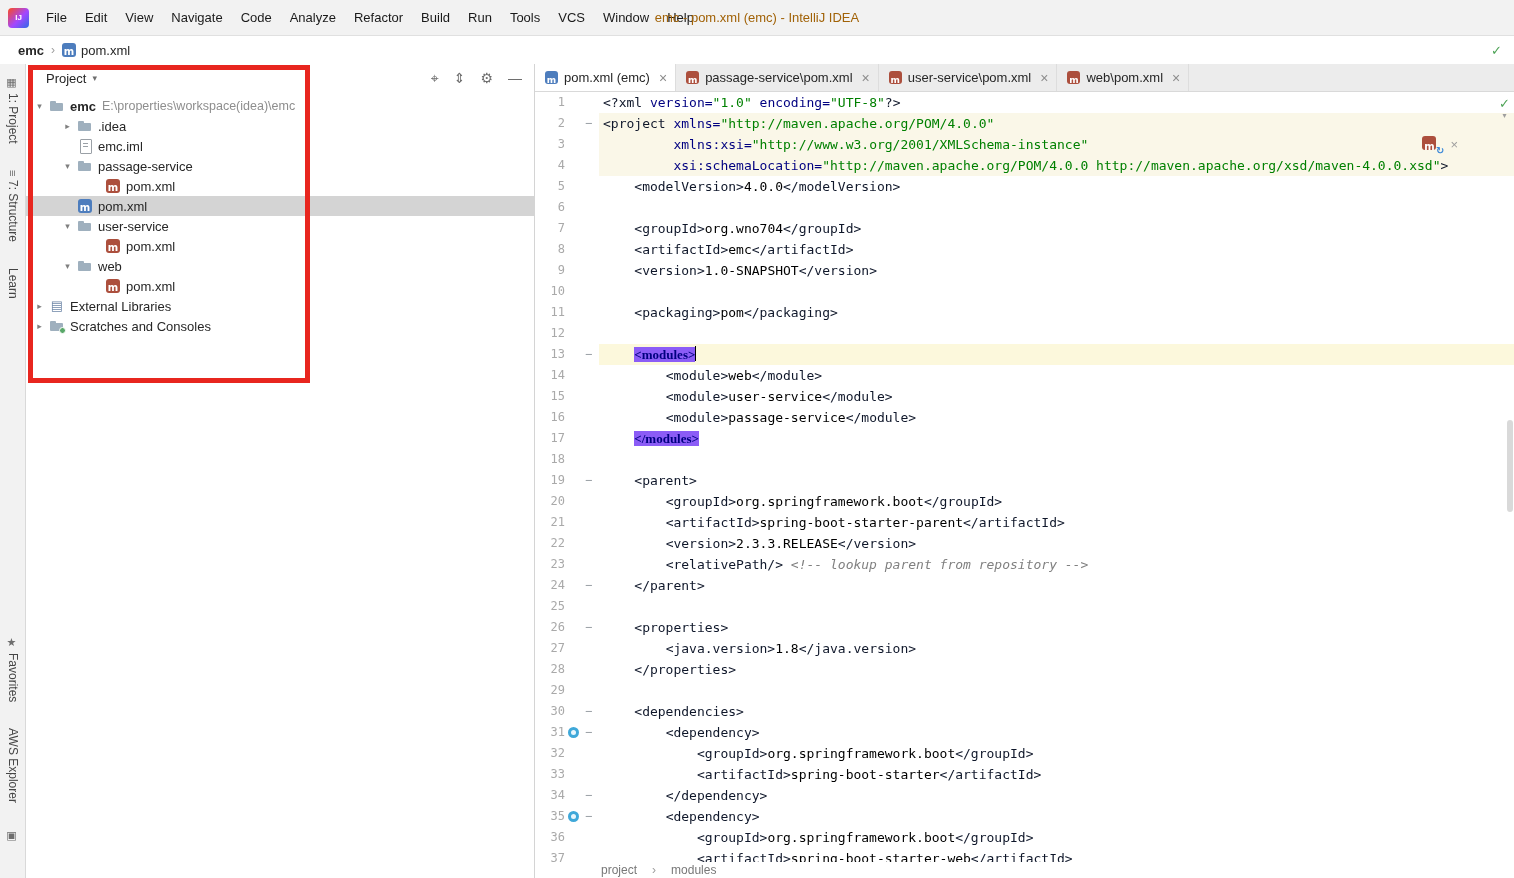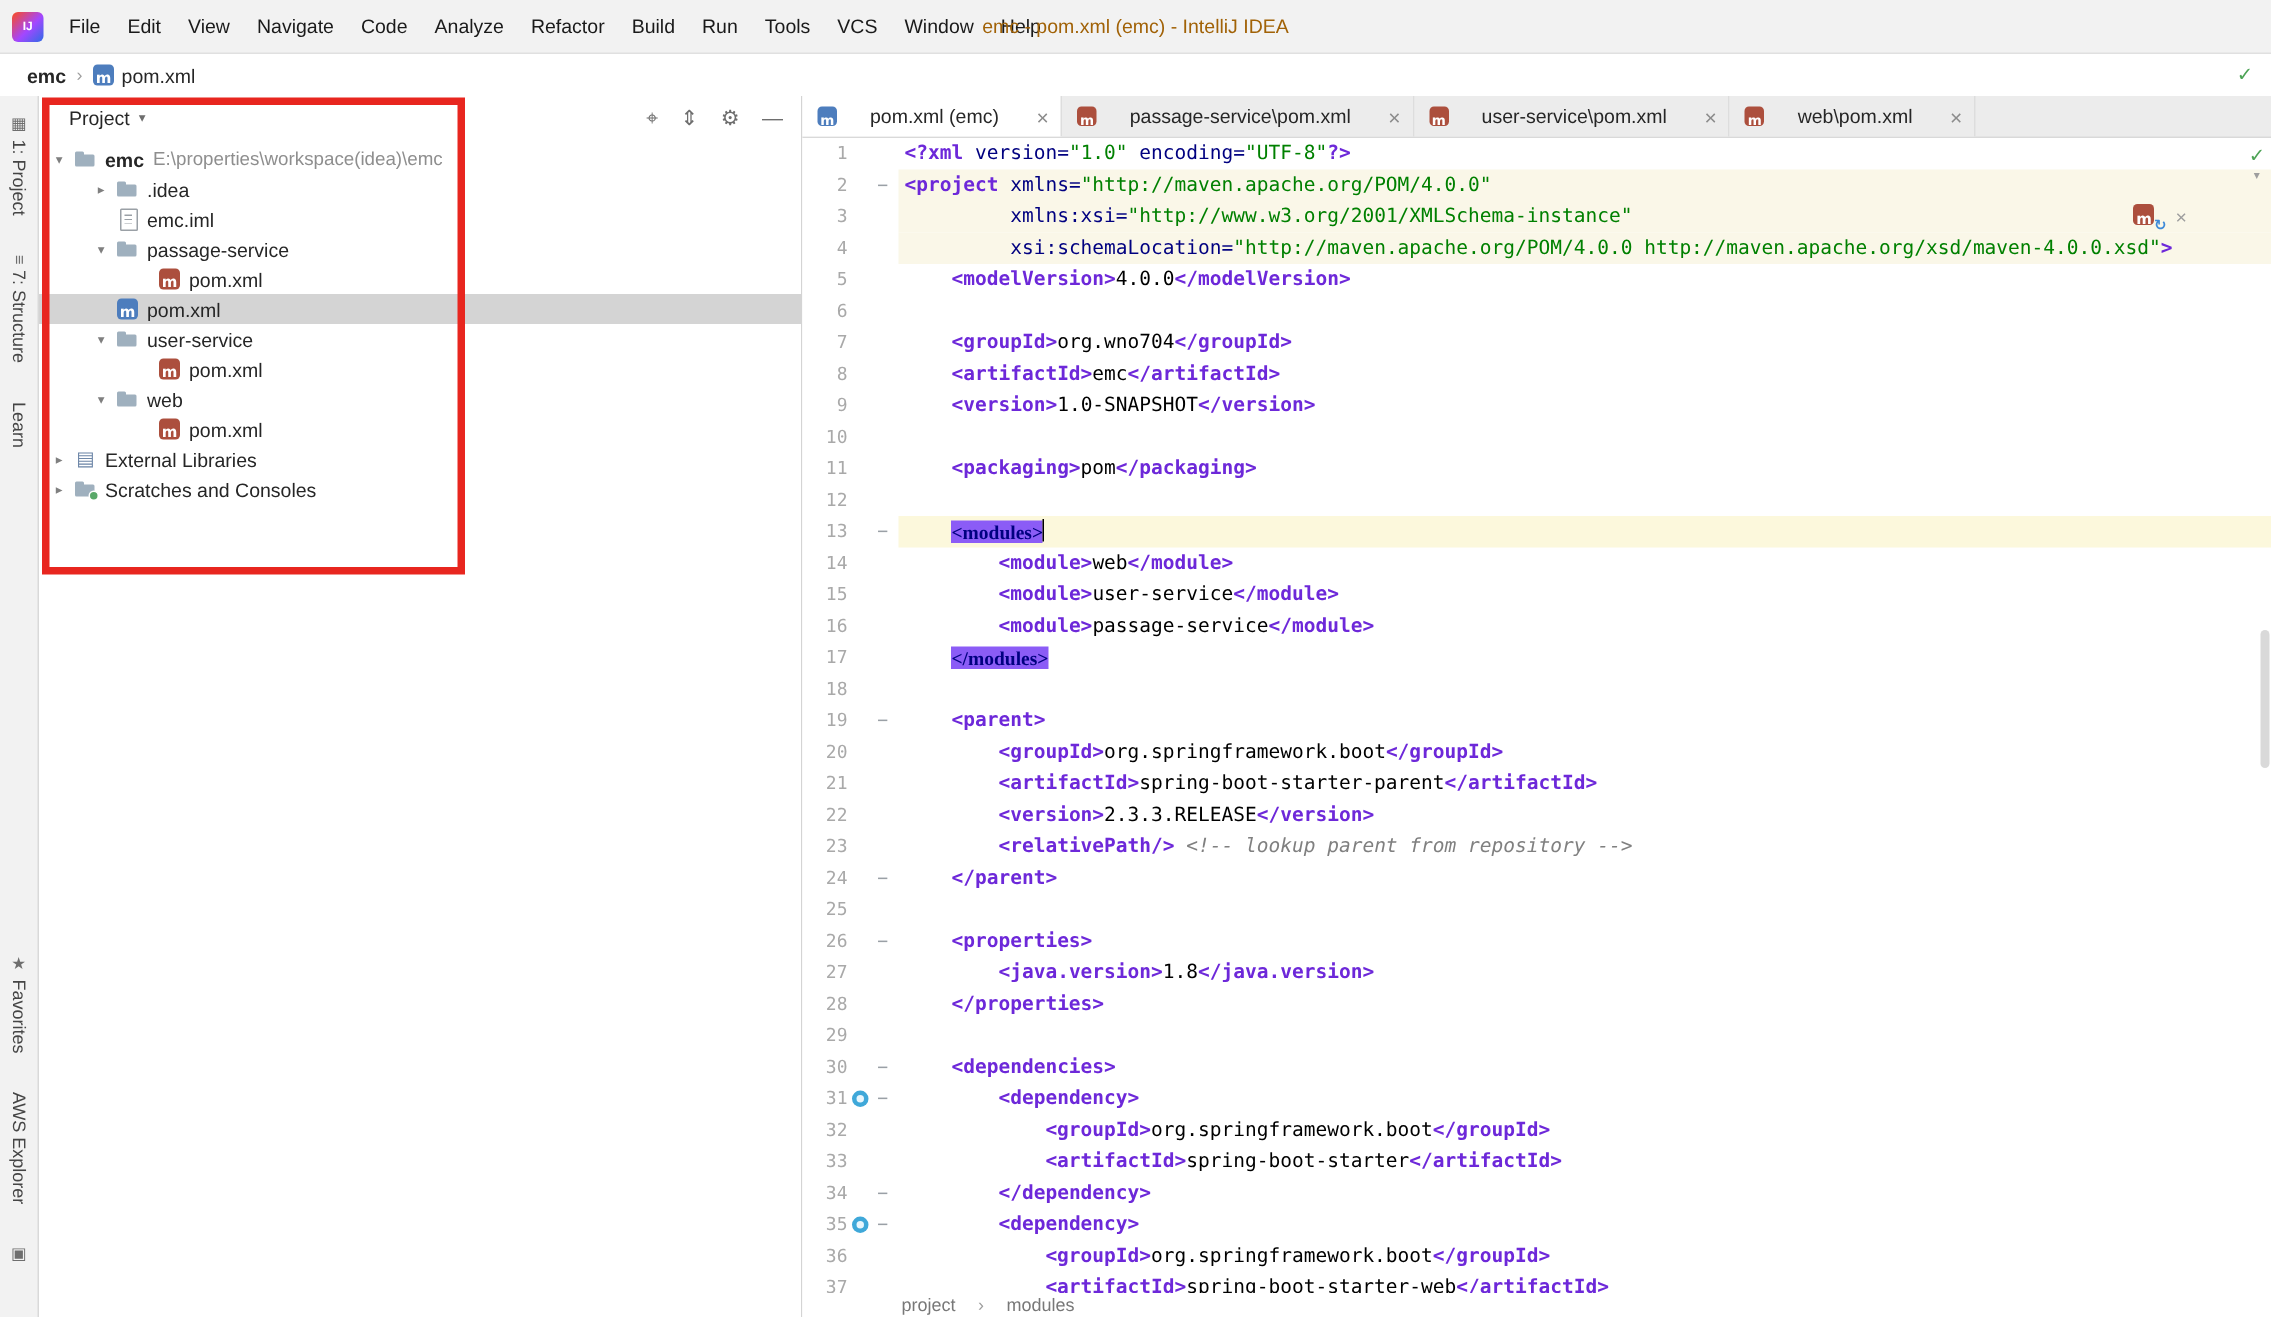--- a/index.html
+++ b/index.html
@@ -67,37 +67,37 @@
   .mico { display: inline-block; width: 14px; height: 14px; border-radius: 3px; text-align: center; flex: none; position: relative; }
   .mico::before { content: "m"; color: #fff; font: bold 10px/14px "DejaVu Sans", sans-serif; }
   .mico.red { background: #AC4F3D; }
   .mico.blue { background: #4D7DBD; }
   .gspring { display: inline-block; width: 11px; height: 11px; border-radius: 50%; background: #3FA8D9; position: relative; }
   .gspring::after { content: ""; position: absolute; left: 3px; top: 3px; width: 5px; height: 5px; border-radius: 50%; background: #E8F6FD; }
 
   
   #editor { position: absolute; left: 535px; top: 64px; right: 0; bottom: 0; background: #fff; }
   #tabbar { height: 28px; background: #ECECEC; display: flex; border-bottom: 1px solid #D9D9D9; }
-  .tab { display: flex; align-items: center; gap: 22px; padding: 0 8px 0 10px; font-size: 13px; color: #262626;
+  .tab { display: flex; align-items: center; gap: 6px; padding: 0 8px 0 10px; font-size: 13px; color: #262626;
          border-right: 1px solid #DDD; background: #ECECEC; cursor: pointer; white-space: nowrap; }
   .tab.active { background: #FFF; }
   .tab .mico { width: 13px; height: 13px; }
   .tab .mico::before { line-height: 13px; font-size: 9px; }
   .tab .close { color: #8C8C8C; font-size: 14px; margin-left: 3px; }
 
   #code-area { position: absolute; top: 28px; left: 0; right: 0; height: 770px; overflow: hidden; background: #fff; }
   .code-line { display: flex; height: 21px; font: 13px/21px "DejaVu Sans Mono", monospace; white-space: pre; }
   .gutter { flex: none; width: 64px; display: flex; align-items: center; }
   .gutter .num { width: 30px; text-align: right; font-size: 12px; color: #A9A9A9; font-family: "DejaVu Sans Mono", monospace; }
   .gutter .gslot { width: 17px; display: flex; justify-content: center; align-items: center; }
   .gutter .fold { width: 13px; text-align: center; color: #9AA0A6; font-size: 12px; }
   .code { flex: 1; padding-left: 4px; }
   .code-line.band .code { background: #FAF7E8; }
   .code-line.caretline .code { background: #FCF8DC; }
-  .t  { color: #6d28d9; font-weight: 700; }
+  .t  { color: #0f172a; font-weight: 400; }
   .a  { color: #000080; }
   .v  { color: #008000; }
   .x  { color: #000000; }
   .c  { color: #808080; font-style: italic; }
   .ts { color: #000080; font-weight: 600; background: #8b5cf6; font-family: Liberation Serif, serif; }
   .caret { display: inline-block; width: 1px; height: 15px; background: #000; vertical-align: -2px; }
 
   #maven-popup { position: absolute; top: 72px; right: 56px; display: flex; align-items: center; gap: 10px; }
   .reload-badge { position: relative; width: 18px; height: 16px; }
   .reload-badge .spin { position: absolute; right: -4px; bottom: -4px; color: #3E8AD8; font-size: 10px; font-weight: bold; }

